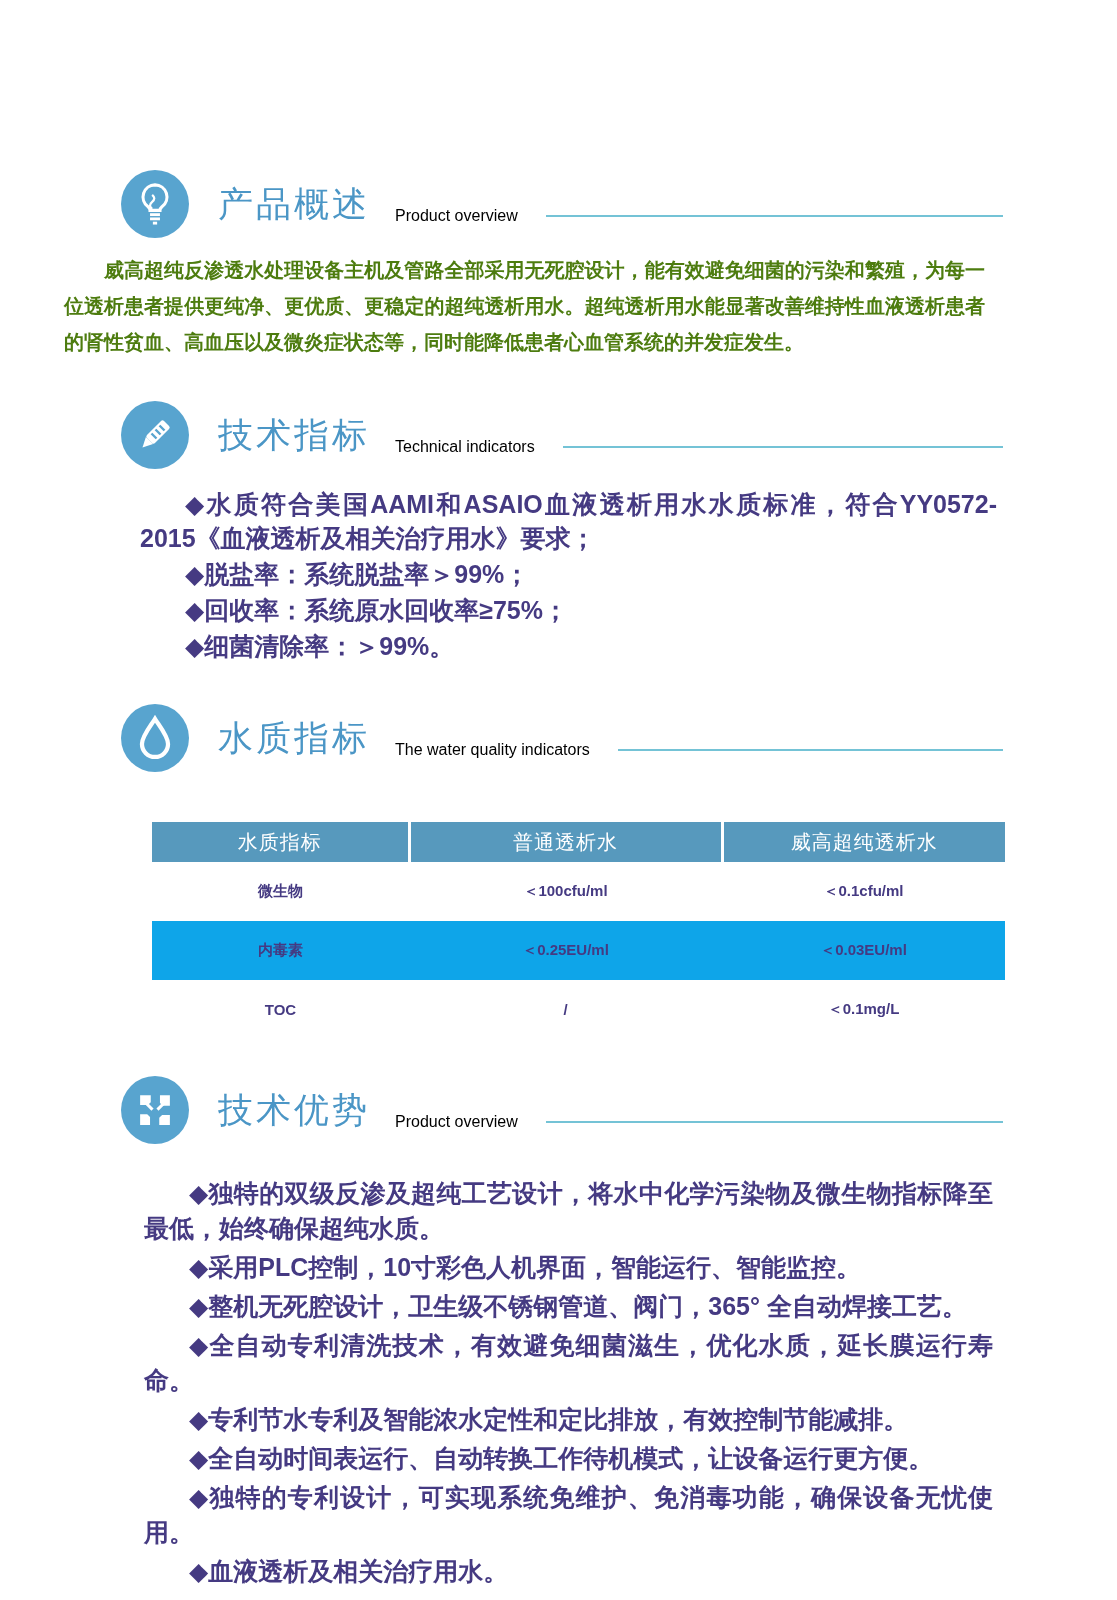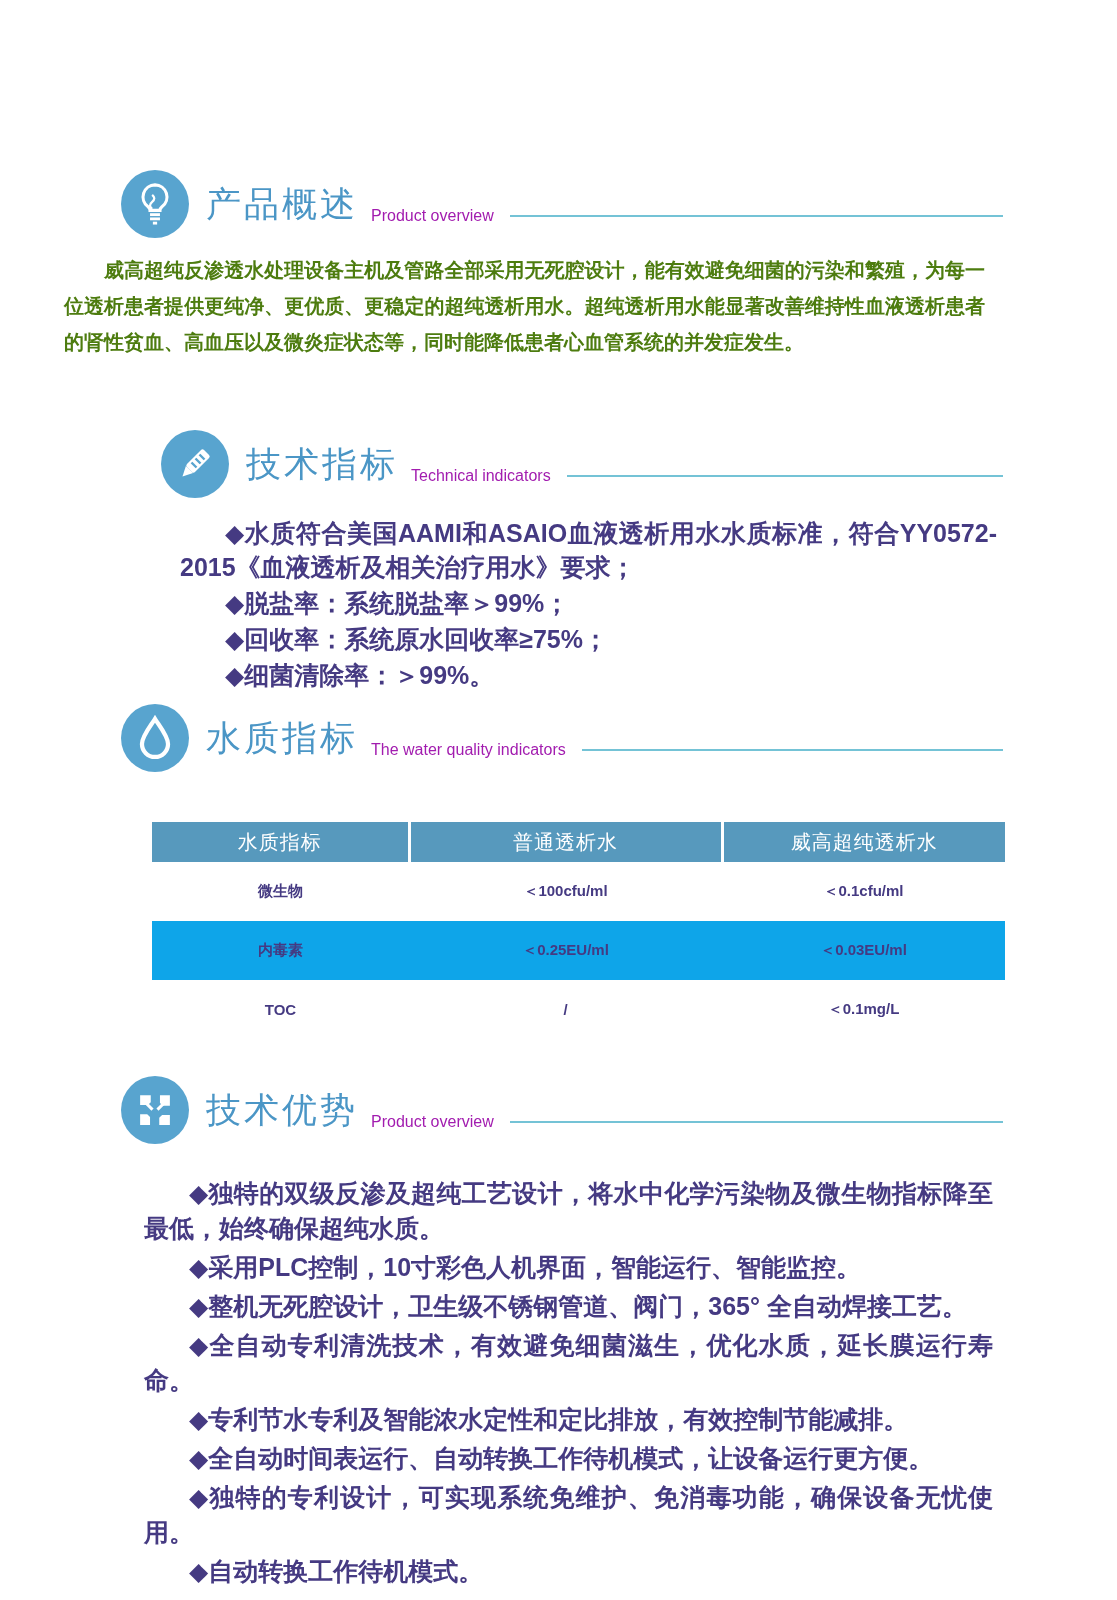--- a/index.html
+++ b/index.html
@@ -6,32 +6,32 @@
   .page{
     position:relative;
     width:1117px;height:1600px;
     background:#ffffff;
     font-family:"Liberation Sans","DejaVu Sans",sans-serif;
     overflow:hidden;
   }
   .sec{position:absolute;left:0;right:0;}
   .sec-header{
     display:flex;align-items:center;
-    margin:0 114px 0 121px;height:68px;
+    margin:0 114px 0 121px;height:68px;gap:12px;
   }
   .sec-icon{width:68px;height:68px;flex:0 0 68px;}
   .sec-icon svg{display:block;width:68px;height:68px;}
   .sec-title{
     margin:0 0 0 17px;
     font-size:35px;font-weight:400;letter-spacing:3px;
     color:#4b96c6;white-space:nowrap;
   }
   .sec-sub{
     margin-left:13px;align-self:flex-end;margin-bottom:13px;
-    font-size:16px;font-weight:400;color:#a21caf;white-space:nowrap;
+    font-size:16px;font-weight:400;color:#000000;white-space:nowrap;
   }
   .sec-line{
     flex:1;align-self:flex-end;margin-bottom:21px;margin-left:16px;
     border-bottom:2px solid #74c3d6;height:0;
   }
   .para{
     margin:14px 132px 0 64px;
     font-size:20px;line-height:36px;font-weight:700;
     color:#4d7c0f;text-align:justify;text-indent:2em;
   }
@@ -75,21 +75,21 @@
           <line x1="22.5" y1="37.5" x2="25.5" y2="37.5" stroke="#ffffff" stroke-width="2"></line>
         </svg>
       </span>
       <h2 class="sec-title">产品概述</h2>
       <span class="sec-sub">Product overview</span>
       <span class="sec-line"></span>
     </div>
     <p class="para">威高超纯反渗透水处理设备主机及管路全部采用无死腔设计，能有效避免细菌的污染和繁殖，为每一位透析患者提供更纯净、更优质、更稳定的超纯透析用水。超纯透析用水能显著改善维持性血液透析患者的肾性贫血、高血压以及微炎症状态等，同时能降低患者心血管系统的并发症发生。</p>
   </section>
 
-  <section class="sec" style="top:430px;padding-left:40px;">
+  <section class="sec" style="top:401px;">
     <div class="sec-header">
       <span class="sec-icon">
         <svg viewBox="0 0 48 48">
           <circle cx="24" cy="24" r="24" fill="#58a4cf"></circle>
           <g transform="rotate(45 24 24)">
             <rect x="20" y="12.5" width="8" height="17" rx="1.5" fill="#ffffff"></rect>
             <path d="M24 36.5 20.4 29.5h7.2Z" fill="#ffffff"></path>
             <path d="M21.5 17h5M21.5 21h5M21.5 25h5" stroke="#58a4cf" stroke-width="1.7"></path>
           </g>
         </svg>
@@ -171,17 +171,17 @@
       <span class="sec-line"></span>
     </div>
     <ul class="bullets wide">
       <li>◆独特的双级反渗及超纯工艺设计，将水中化学污染物及微生物指标降至最低，始终确保超纯水质。</li>
       <li>◆采用PLC控制，10寸彩色人机界面，智能运行、智能监控。</li>
       <li>◆整机无死腔设计，卫生级不锈钢管道、阀门，365° 全自动焊接工艺。</li>
       <li>◆全自动专利清洗技术，有效避免细菌滋生，优化水质，延长膜运行寿命。</li>
       <li>◆专利节水专利及智能浓水定性和定比排放，有效控制节能减排。</li>
       <li>◆全自动时间表运行、自动转换工作待机模式，让设备运行更方便。</li>
       <li>◆独特的专利设计，可实现系统免维护、免消毒功能，确保设备无忧使用。</li>
-      <li>◆自动转换工作待机模式。</li>
+      <li>◆血液透析及相关治疗用水。</li>
     </ul>
   </section>
 
 </div>
 
 </body></html>

